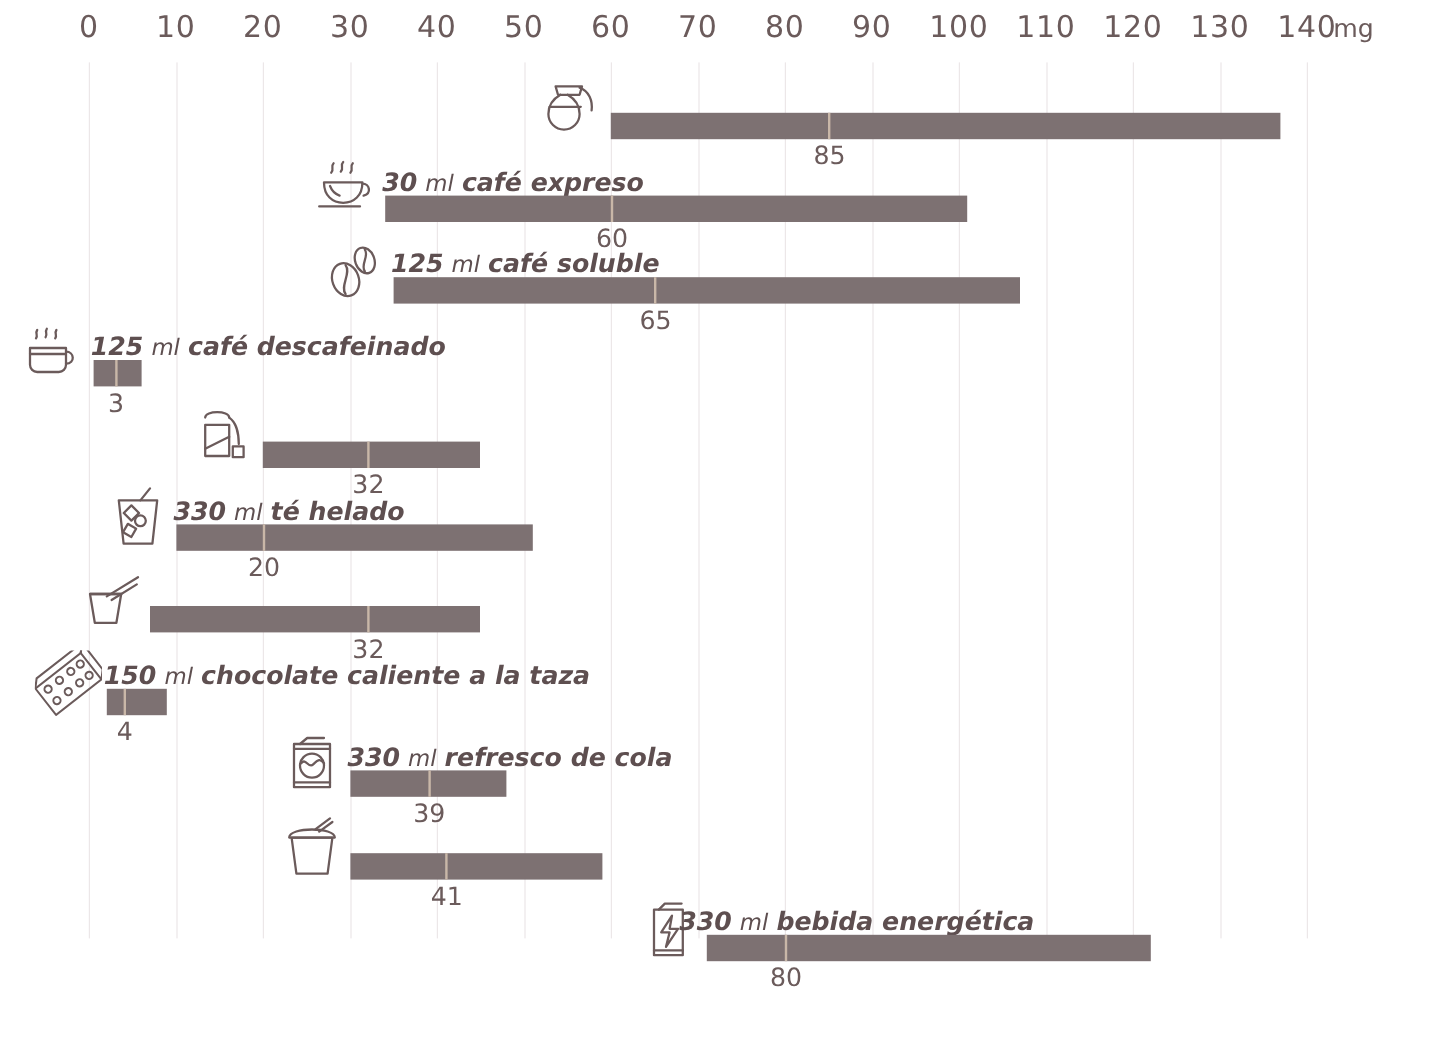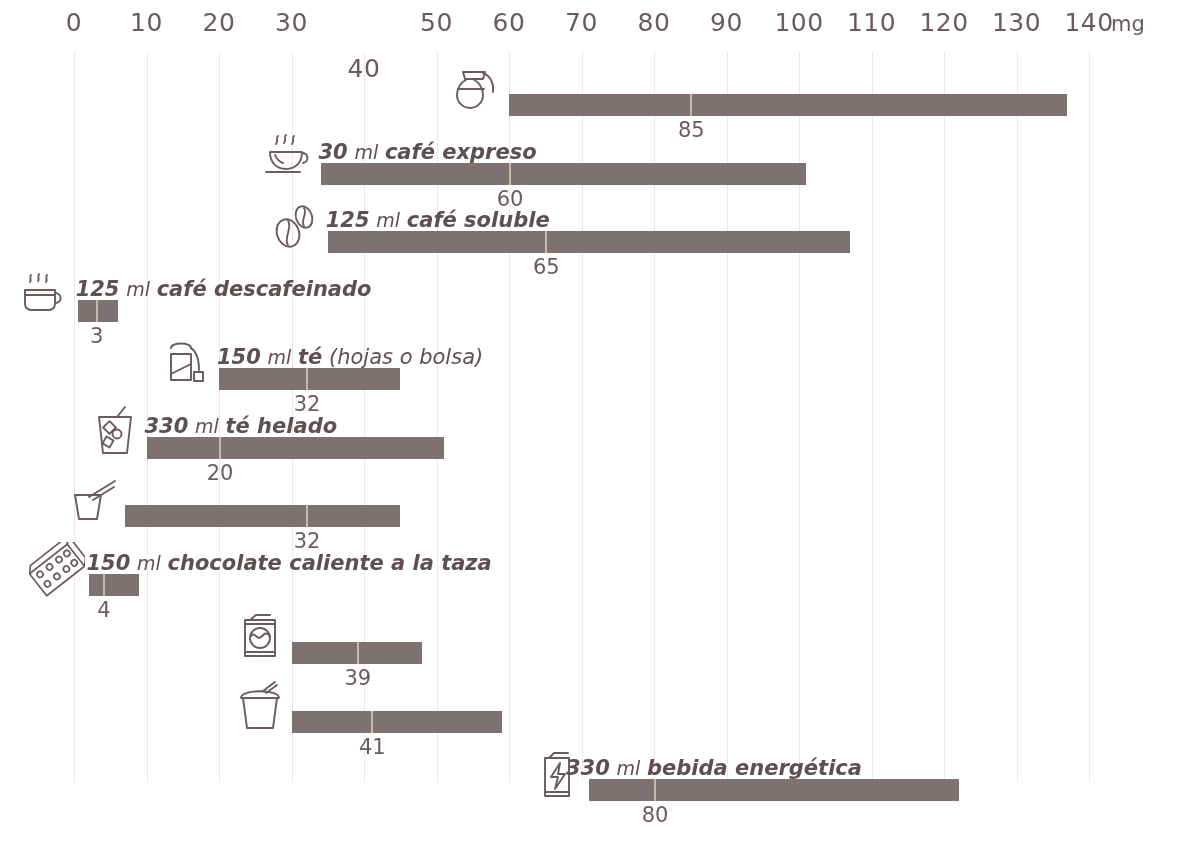--- a/index.html
+++ b/index.html
@@ -129,21 +129,21 @@
       <div class="gridline" style="left: 944px;"></div>
       <div class="gridline" style="left: 1016.5px;"></div>
       <div class="gridline" style="left: 1089px;"></div>
     </div>
 
   <div id="axis">
       <div class="tick" style="left: 74px;">0</div>
       <div class="tick" style="left: 146.5px;">10</div>
       <div class="tick" style="left: 219px;">20</div>
       <div class="tick" style="left: 291.5px;">30</div>
-      <div class="tick" style="left: 364px; margin-top: 46px;">40</div>
+      <div class="tick" style="left: 364px;">40</div>
       <div class="tick" style="left: 436.5px;">50</div>
       <div class="tick" style="left: 509px;">60</div>
       <div class="tick" style="left: 581.5px;">70</div>
       <div class="tick" style="left: 654px;">80</div>
       <div class="tick" style="left: 726.5px;">90</div>
       <div class="tick" style="left: 799px;">100</div>
       <div class="tick" style="left: 871.5px;">110</div>
       <div class="tick" style="left: 944px;">120</div>
       <div class="tick" style="left: 1016.5px;">130</div>
       <div class="tick" style="left: 1089px;">140</div>
@@ -214,21 +214,20 @@
       <div class="row" style="top: 338px;">
         <div class="row-icon" style="left: 159px;">
           <svg viewBox="0 0 56 56" fill="none" stroke="#6b5b5b" stroke-width="1.9" stroke-linecap="round" stroke-linejoin="round">
       <path d="M12 18 h20 v26 h-20 z"></path>
       <path d="M12 12 c0 -6 20 -6 20 0"></path>
       <path d="M32 12 c6 4 8 14 8 22"></path>
       <rect x="35" y="36" width="9" height="9"></rect>
       <path d="M12 38 l20 -10"></path>
     </svg>
         </div>
-        <div class="row-label" style="left: 217px;"><span class="vol">150</span> <span class="ml">ml</span> <span class="nm">té</span> <span class="paren">(hojas o bolsa)</span></div>
         <div class="bar" style="left: 219px; width: 181.25px; background: rgb(125, 113, 114);"></div>
         <div class="mean-tick" style="left: 306px; background: rgb(201, 183, 168);"></div>
         <div class="mean-label" style="left: 307px;">32</div>
       </div>
       <div class="row" style="top: 406.5px;">
         <div class="row-icon" style="left: 86.5px;">
           <svg viewBox="0 0 56 56" fill="none" stroke="#6b5b5b" stroke-width="1.9" stroke-linecap="round" stroke-linejoin="round">
       <path d="M12 12 h32 l-4 36 h-24 z"></path>
       <path d="M30 12 l8 -10"></path>
       <rect x="18" y="18" width="9" height="9" transform="rotate(45 22.5 22.5)"></rect>
@@ -281,20 +280,21 @@
         <div class="row-icon" style="left: 231.5px;">
           <svg viewBox="0 0 56 56" fill="none" stroke="#6b5b5b" stroke-width="1.9" stroke-linecap="round" stroke-linejoin="round">
       <path d="M13 10 h30 v36 h-30 z"></path>
       <path d="M13 14 h30"></path>
       <path d="M13 42 h30"></path>
       <path d="M18 10 l6 -5 h14"></path>
       <circle cx="28" cy="28" r="10"></circle>
       <path d="M19 26 c4 -5 6 5 10 1 s6 -5 9 -1"></path>
     </svg>
         </div>
+        <div class="row-label" style="left: 289.5px;"><span class="vol">330</span> <span class="ml">ml</span> <span class="nm">refresco de cola</span></div>
         <div class="bar" style="left: 291.5px; width: 130.5px; background: rgb(125, 113, 114);"></div>
         <div class="mean-tick" style="left: 356.75px; background: rgb(201, 183, 168);"></div>
         <div class="mean-label" style="left: 357.75px;">39</div>
       </div>
       <div class="row" style="top: 680.5px;">
         <div class="row-icon" style="left: 231.5px;">
           <svg viewBox="0 0 56 56" fill="none" stroke="#6b5b5b" stroke-width="1.9" stroke-linecap="round" stroke-linejoin="round">
       <path d="M11 19 h34 l-4 30 h-26 z"></path>
       <path d="M9 19 c0 -9 38 -9 38 0 z"></path>
       <path d="M31 12 l12 -9"></path>

